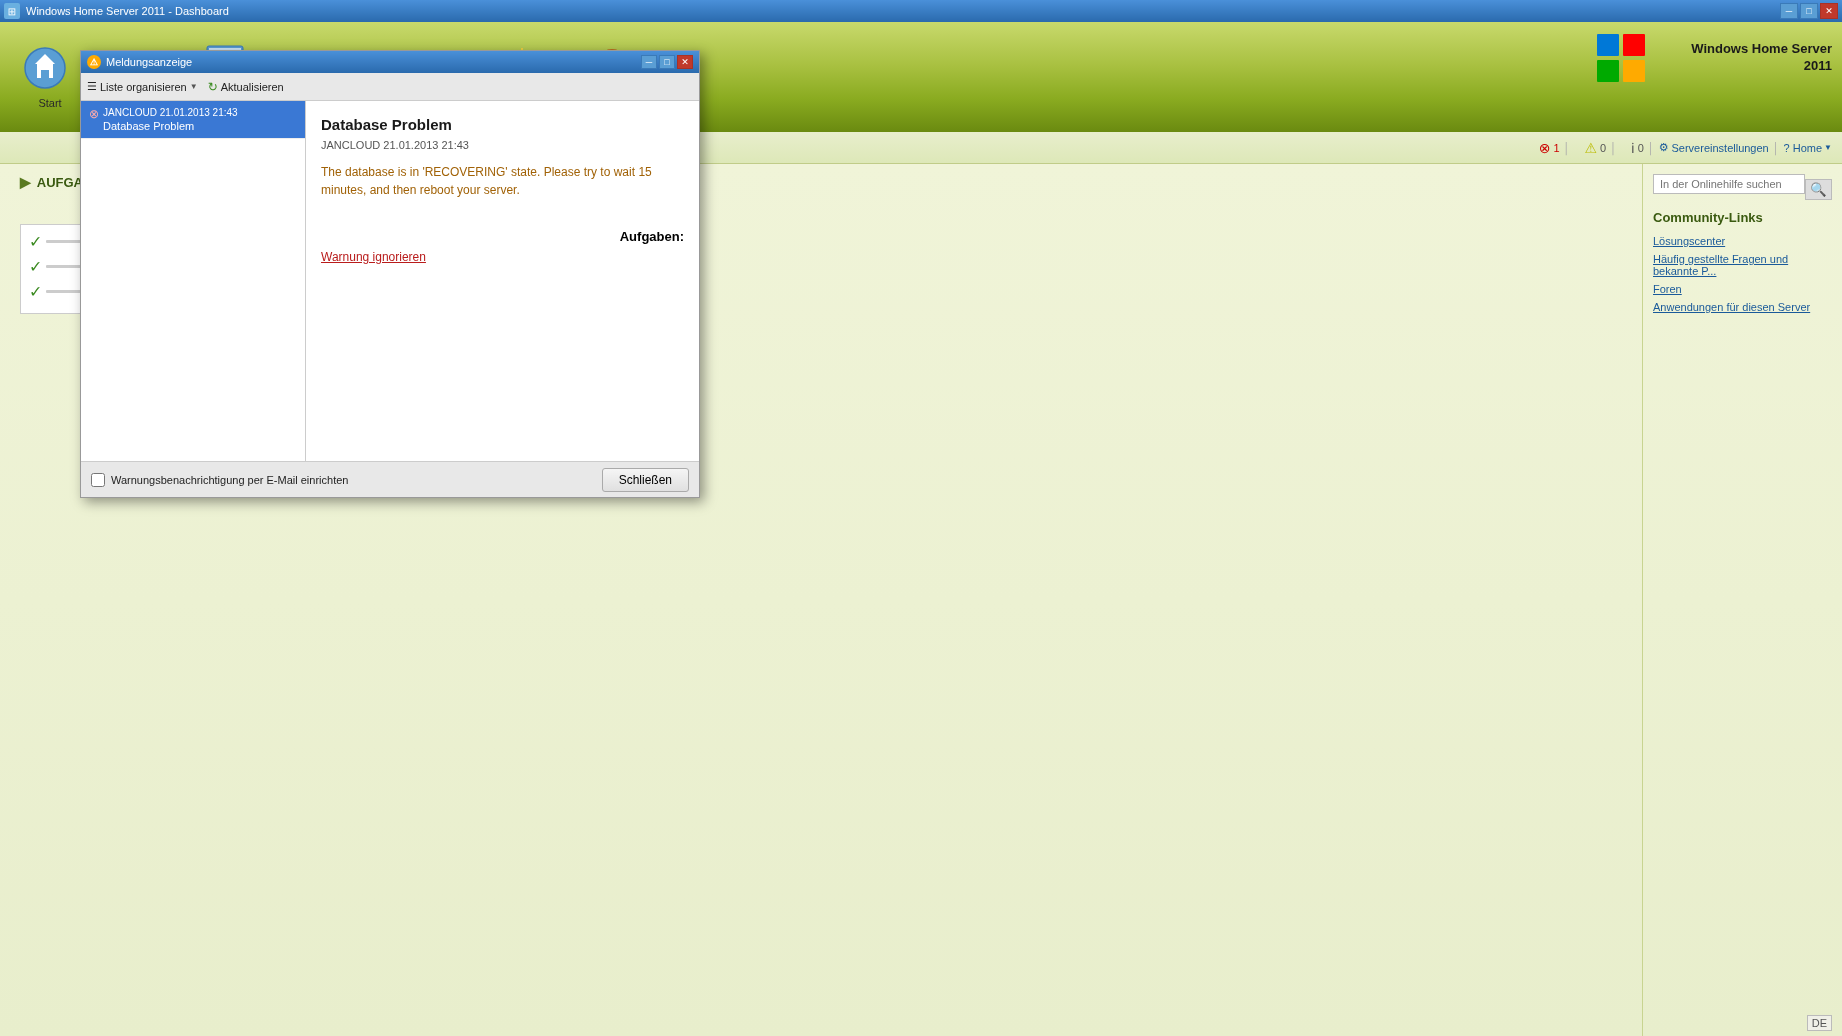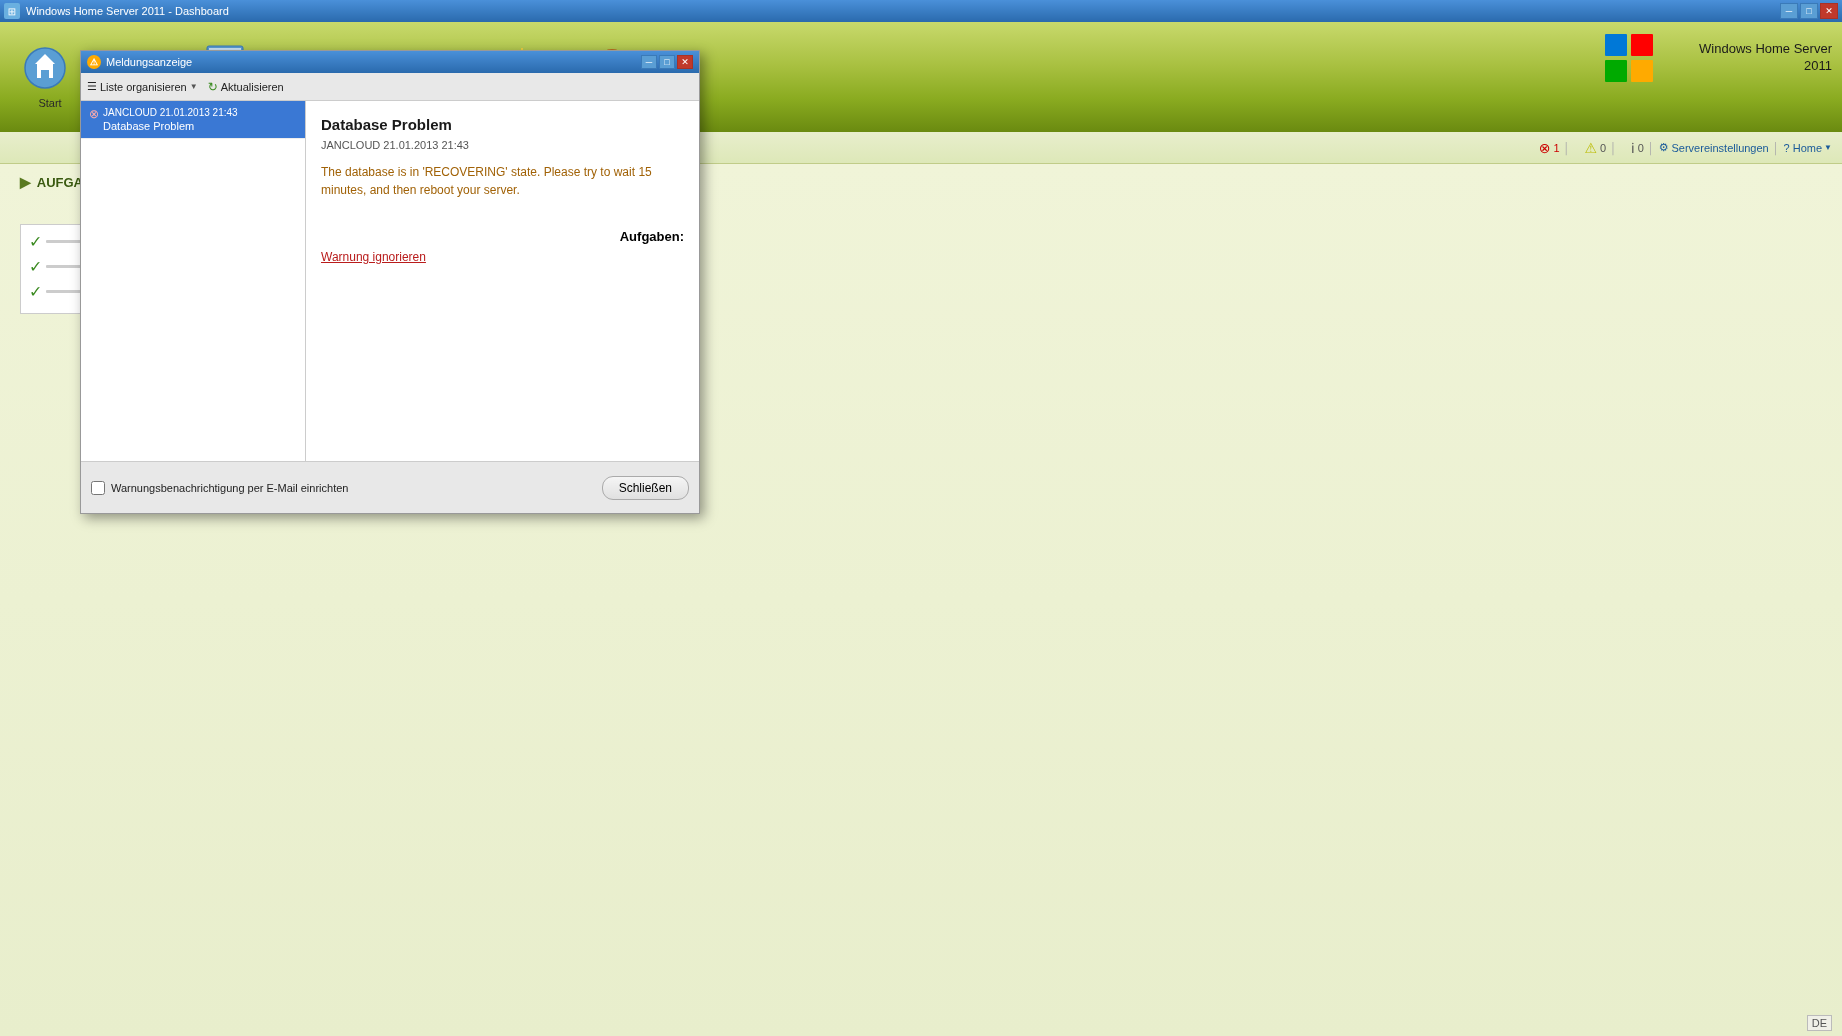--- a/index.html
+++ b/index.html
@@ -77,21 +77,21 @@
       position: absolute;
       right: 10px;
       top: 10px;
       text-align: right;
     }
     .whs-logo-img {
       display: flex;
       align-items: center;
       justify-content: flex-end;
     }
-    .whs-text { font-size: 13px; color: #1a1a1a; font-weight: normal; text-align: right; line-height: 1.3; margin-left: 38px; }
+    .whs-text { font-size: 13px; color: #1a1a1a; font-weight: bold; text-align: right; line-height: 1.3; margin-left: 38px; }
 
     
     #statusbar {
       background: linear-gradient(to bottom, #e8eecc, #dde8b8);
       height: 32px;
       display: flex;
       align-items: center;
       justify-content: flex-end;
       padding: 0 10px;
       border-bottom: 1px solid #c0cc88;
@@ -274,37 +274,37 @@
     .detail-tasks-label {
       font-size: 13px; font-weight: bold; margin-top: 30px; margin-bottom: 6px; text-align: right;
     }
     .detail-task-link {
       color: #b91c1c; text-decoration: underline; cursor: pointer; font-size: 12px;
     }
 
     .dialog-footer {
       background: #e8e8e8;
       border-top: 1px solid #ccc;
-      height: 52px;
+      height: 36px;
       display: flex; align-items: center; padding: 0 10px;
       justify-content: space-between;
     }
     .footer-left {
       display: flex; align-items: center; gap: 6px;
     }
     .footer-checkbox {
       width: 14px; height: 14px;
     }
     .footer-btn {
       background: linear-gradient(to bottom, #f5f5f5, #e0e0e0);
       border: 1px solid #aaa;
       padding: 4px 16px;
       font-size: 12px;
       cursor: pointer;
-      border-radius: 11px;
+      border-radius: 3px;
     }
 
     
     .checklist-paper {
       width: 70px;
       height: 90px;
       background: white;
       border: 1px solid #ccc;
       position: relative;
       display: flex;
@@ -501,20 +501,33 @@
               <div class="check-bar"></div>
             </div>
         </div>
       </div>
       <div style="margin-left:90px; padding-top:5px;">
         <span>Führen S</span>
       </div>
     </div>
   </div>
 
+  <div id="right-sidebar">
+    <div style="display:flex; align-items:center; margin-bottom:6px;">
+      <input type="text" class="search-box" style="flex: 1 1 0%;" placeholder="In der Onlinehilfe suchen">
+      <button class="search-btn">
+        <span>🔍</span>
+      </button>
+    </div>
+    <div class="sidebar-title">Community-Links</div>
+    <a class="sidebar-link">Lösungscenter</a>
+    <a class="sidebar-link">Häufig gestellte Fragen und bekannte P...</a>
+    <a class="sidebar-link">Foren</a>
+    <a class="sidebar-link">Anwendungen für diesen Server</a>
+  </div>
 </div>
 
 <div id="dialog">
 
   <div class="dialog-titlebar">
     <div class="dialog-title-icon">⚠</div>
     <span class="dialog-title-text">Meldungsanzeige</span>
     <div class="dialog-win-controls">
       <span>─</span>
       <span>□</span>

